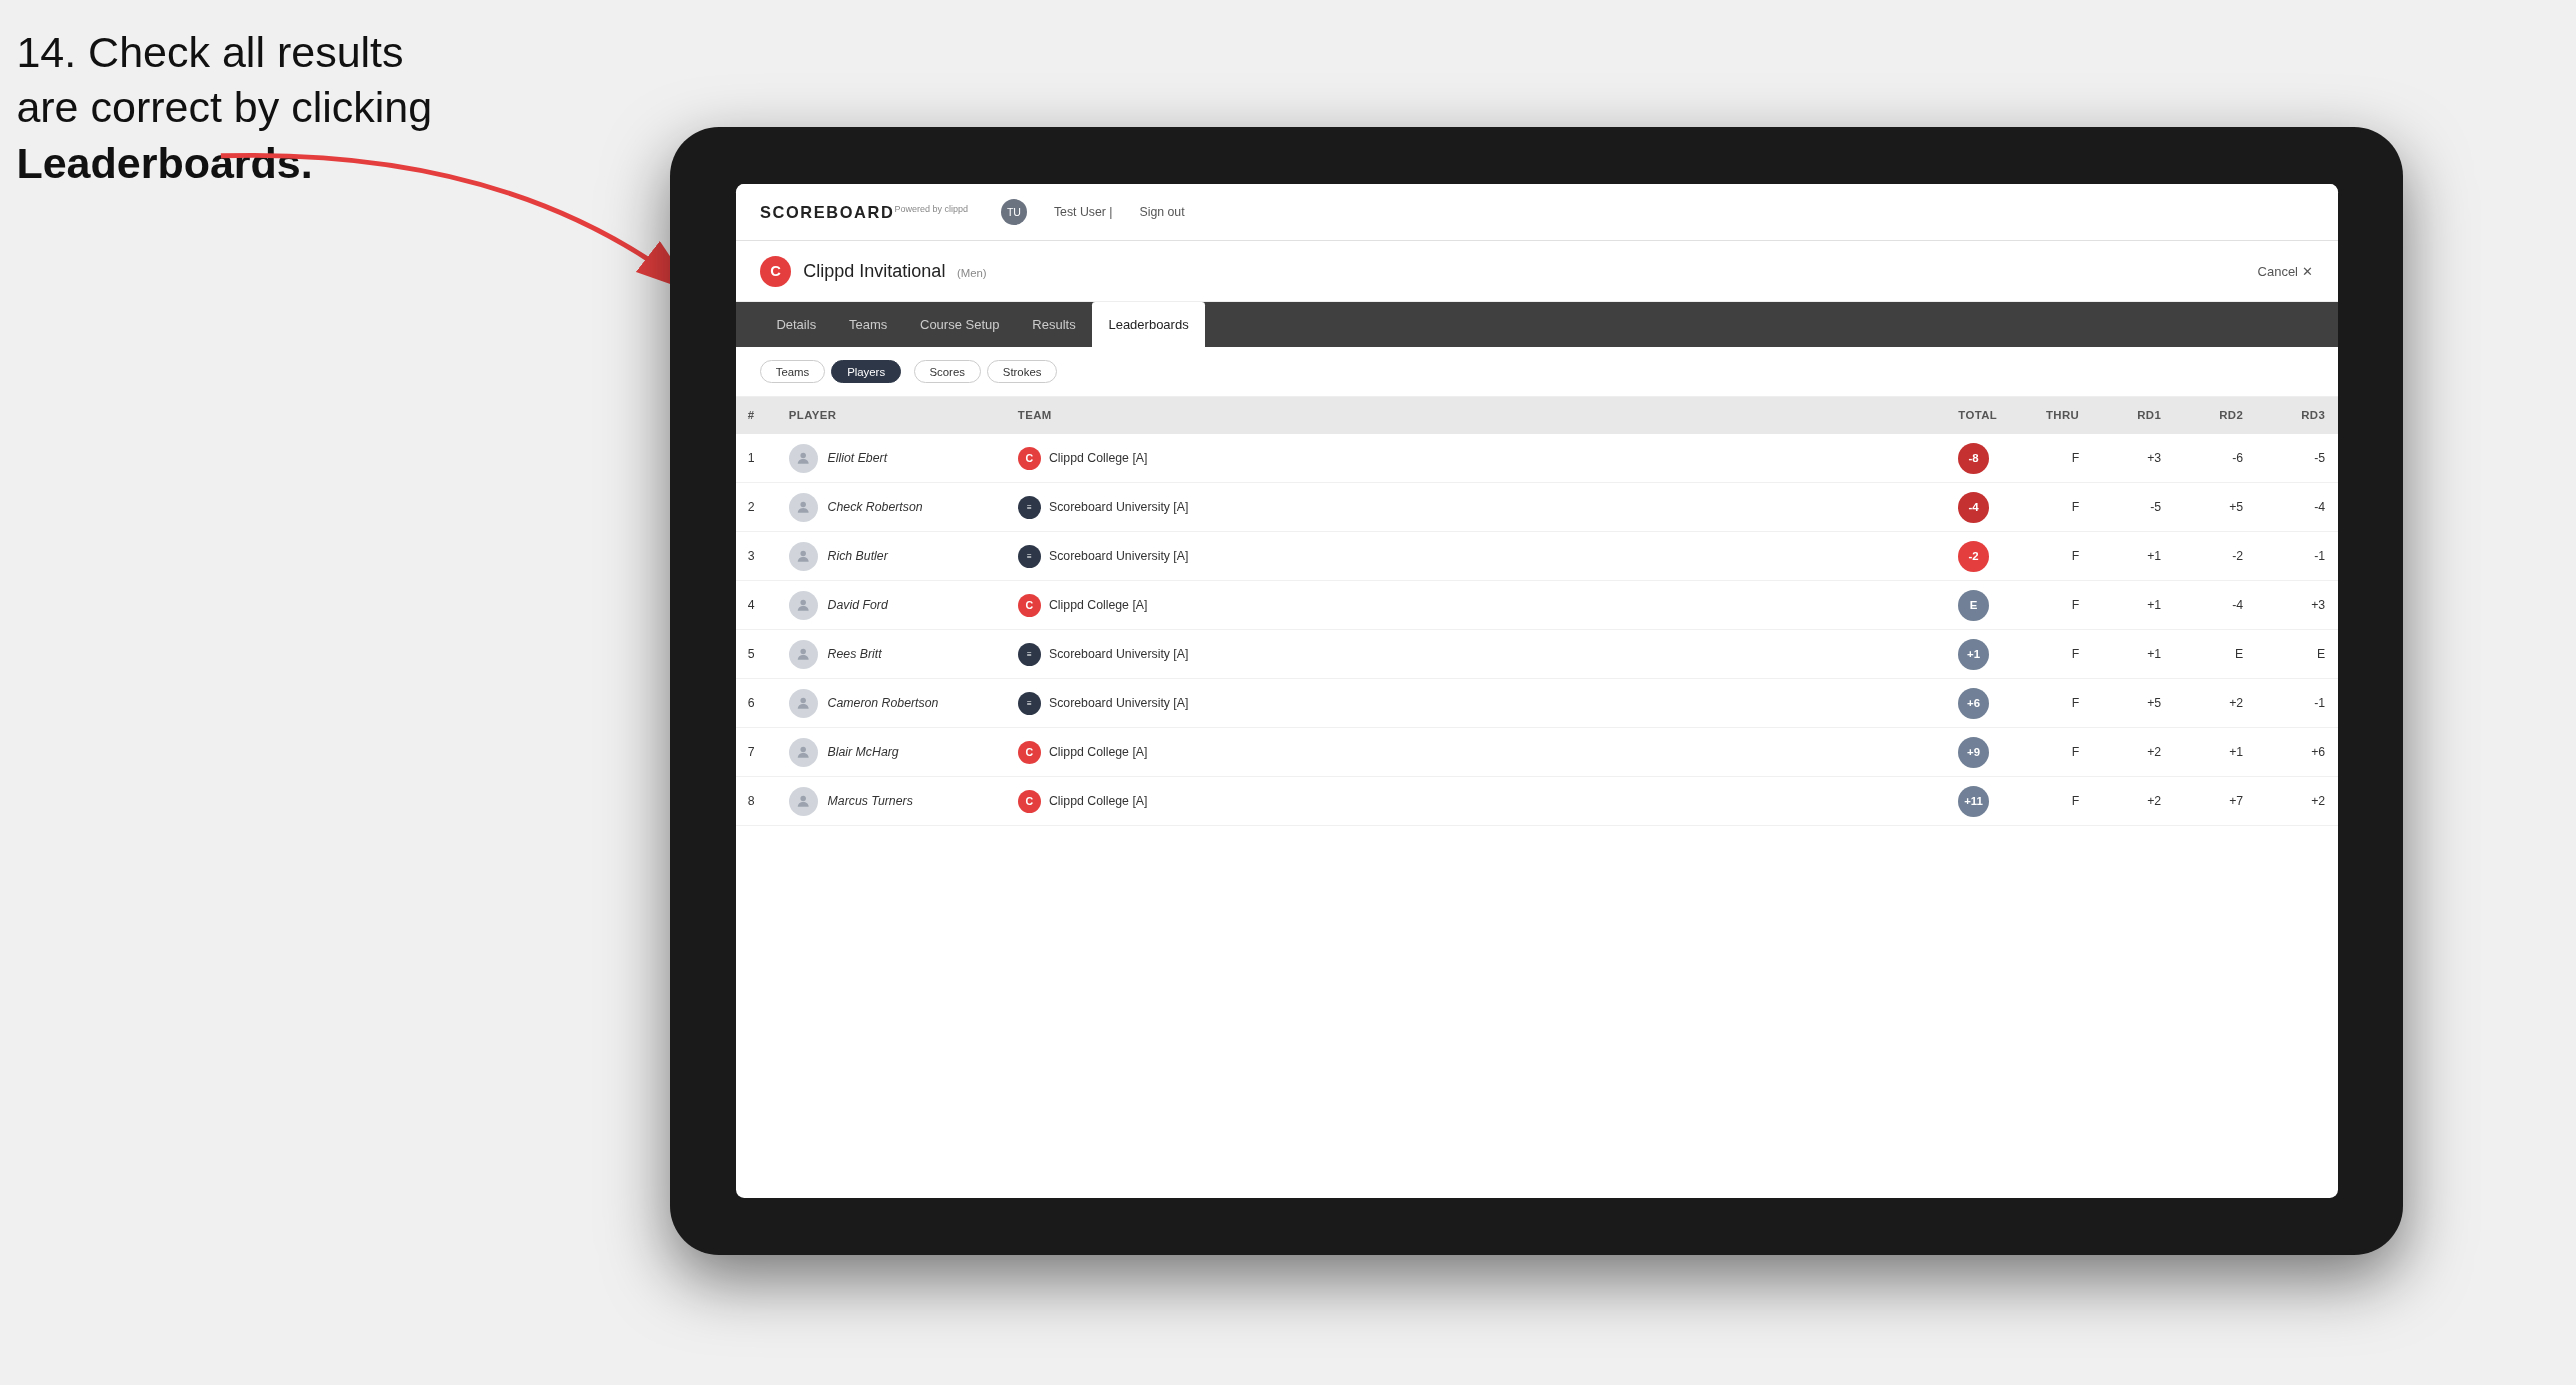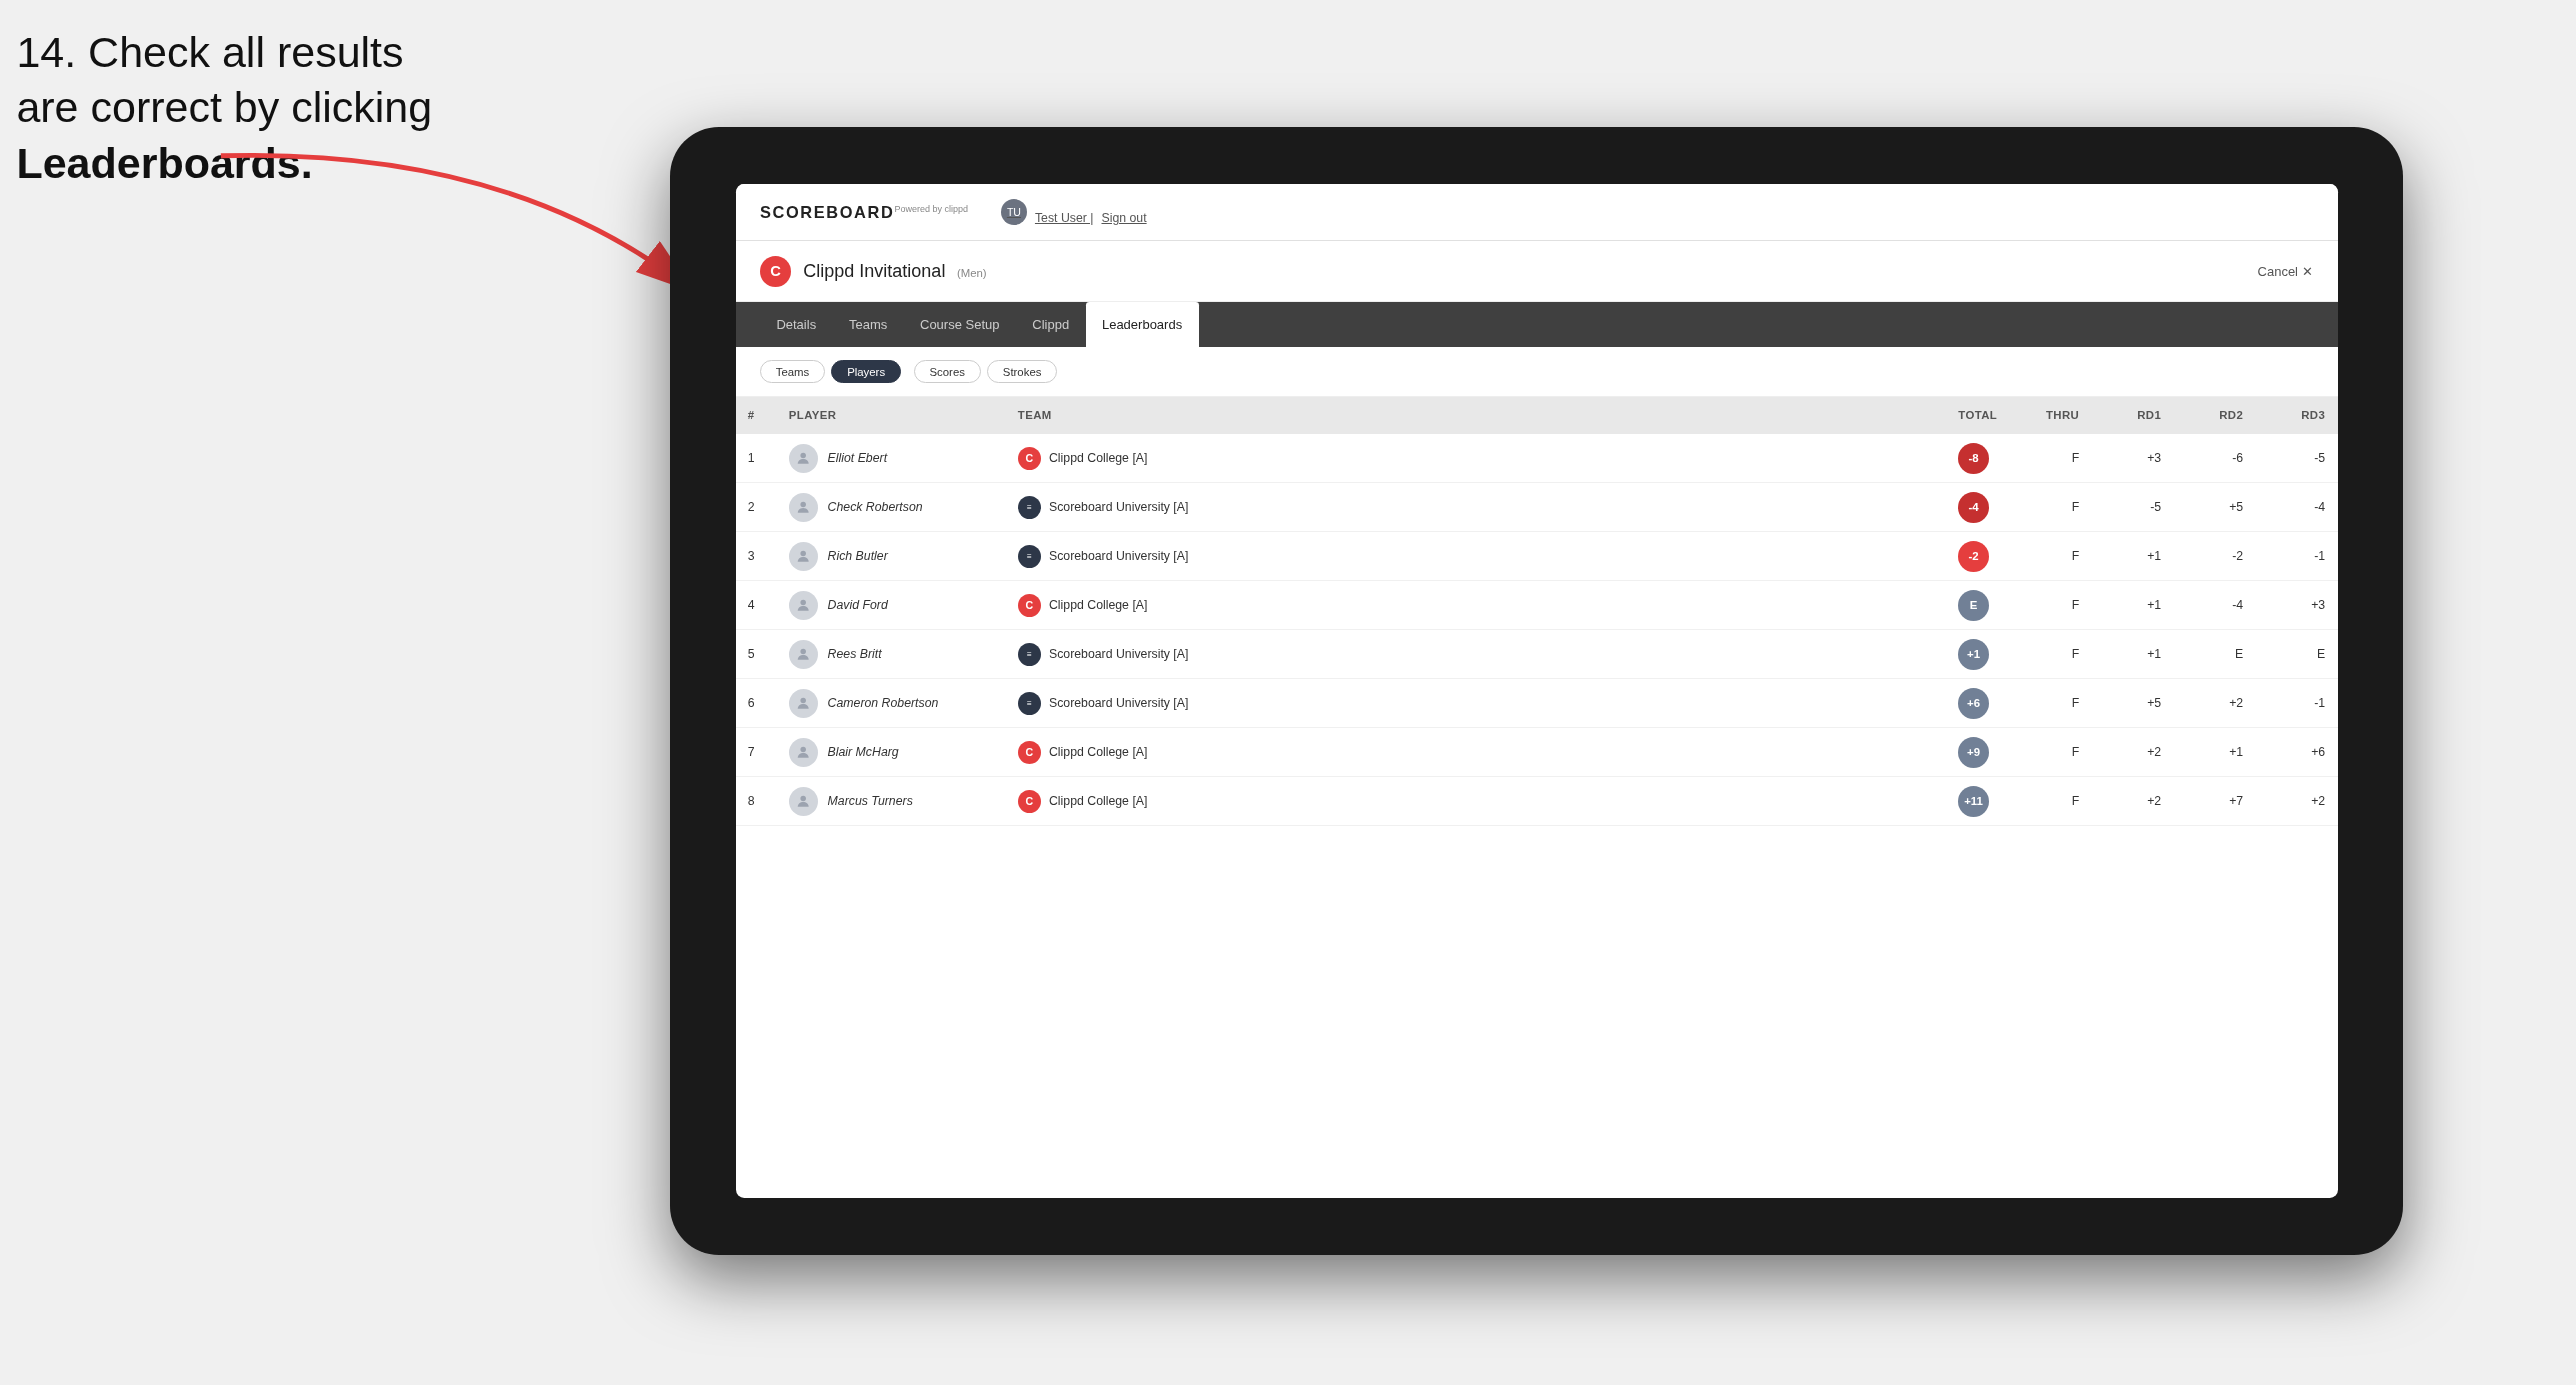--- a/index.html
+++ b/index.html
@@ -91,25 +91,24 @@
       font-size: 13px;
       color: #555;
       text-transform: uppercase;
       letter-spacing: 0.8px;
       cursor: pointer;
       padding: 4.1px 0;
     }
 
     .nav-right {
       display: flex;
-      align-items: flex-end;
-      gap: 8px;
+      align-items: center;
+      gap: 27px;
       font-size: 12.3px;
       color: #555;
-      text-decoration: underline;
     }
 
     .user-avatar-small {
       width: 26px;
       height: 26px;
       background: #6b7280;
       border-radius: 50%;
       display: flex;
       align-items: center;
       justify-content: center;
@@ -386,21 +385,21 @@
       <div class="cancel-btn">
         <span>Cancel</span>
         <span>✕</span>
       </div>
     </div>
 
     <div class="tab-nav">
       <div class="tab-item">Details</div>
       <div class="tab-item">Teams</div>
       <div class="tab-item">Course Setup</div>
-      <div class="tab-item">Clippd</div>
+      <div class="tab-item">Results</div>
       <div class="tab-item active">Leaderboards</div>
     </div>
 
     <div class="filter-row">
       <button class="filter-btn">Teams</button>
       <button class="filter-btn active">Players</button>
       <button class="filter-btn" style="margin-left:6.5px;">Scores</button>
       <button class="filter-btn">Strokes</button>
     </div>
 

